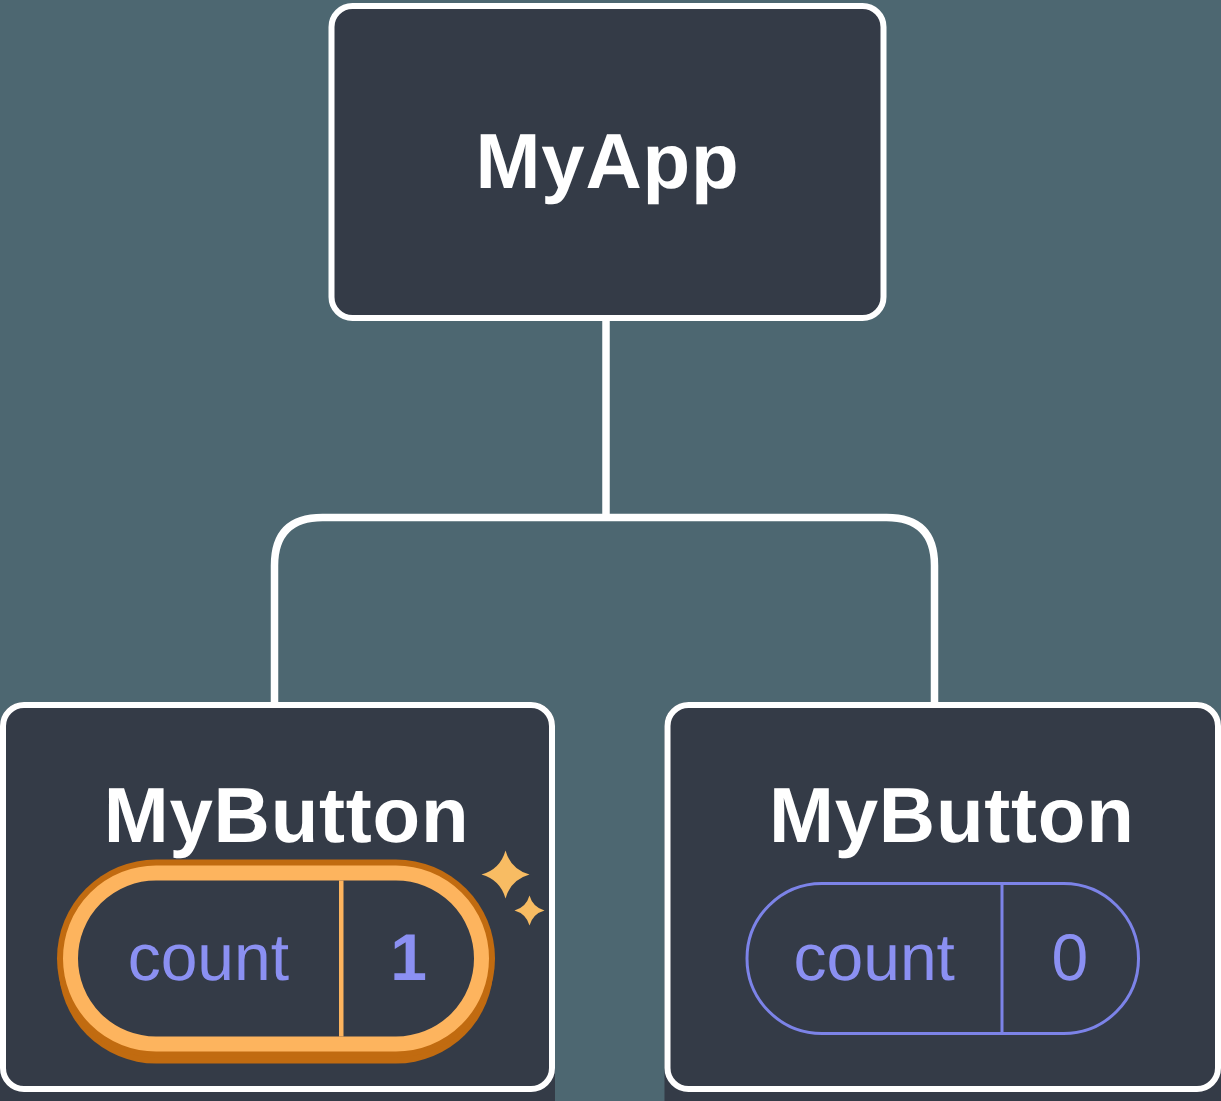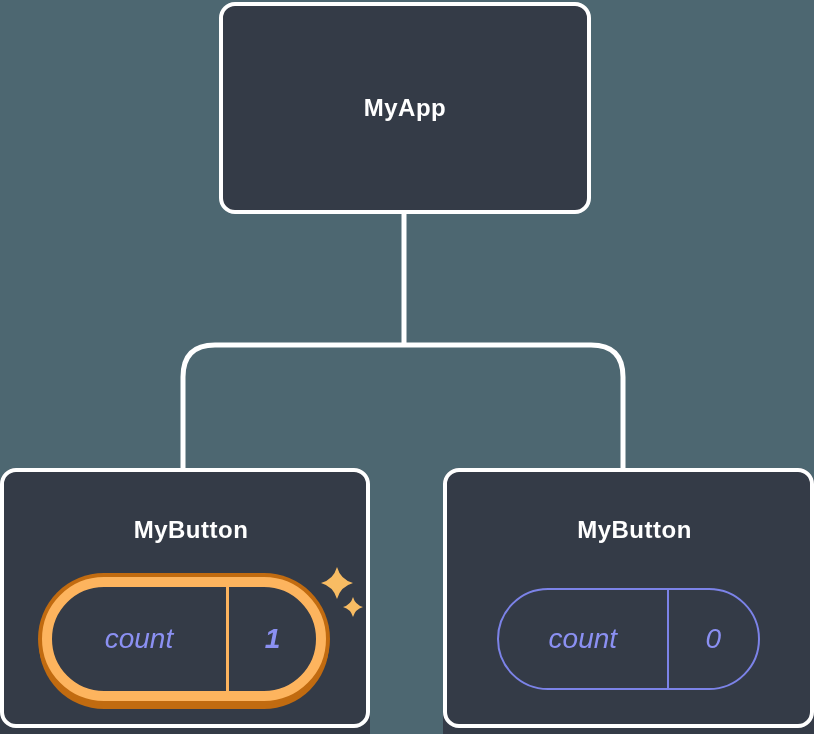--- a/index.html
+++ b/index.html
@@ -29,21 +29,21 @@
     left: 0; top: 0;
     width: 814px; height: 734px;
   }
   .connectors path {
     stroke: var(--white);
     stroke-width: 5;
     fill: none;
   }
   .node-title {
     color: var(--white);
-    font-size: 24px;
+    font-size: 52px;
     font-weight: 700;
     letter-spacing: 0.5px;
     line-height: 1;
   }
   .root-node {
     position: absolute;
     left: 219px; top: 2px;
     width: 372px; height: 212px;
     background: var(--node-fill);
     border: 4px solid var(--white);
@@ -97,23 +97,22 @@
   }
   .pill-plain .pill-key {
     flex: 0 0 65.5%;
     border-right: 2px solid var(--purple-border);
   }
   .pill-section {
     display: flex;
     align-items: center;
     justify-content: center;
     color: var(--purple-text);
-    font-size: 28px;
+    font-size: 44px;
     line-height: 1;
-    font-style: italic;
   }
   .pill-value { flex: 1 1 auto; }
   .pill-value.bold { font-weight: 700; }
   .sparkles {
     position: absolute;
     left: 316px; top: 96px;
     width: 52px; height: 58px;
     fill: var(--sparkle);
   }
 </style>

